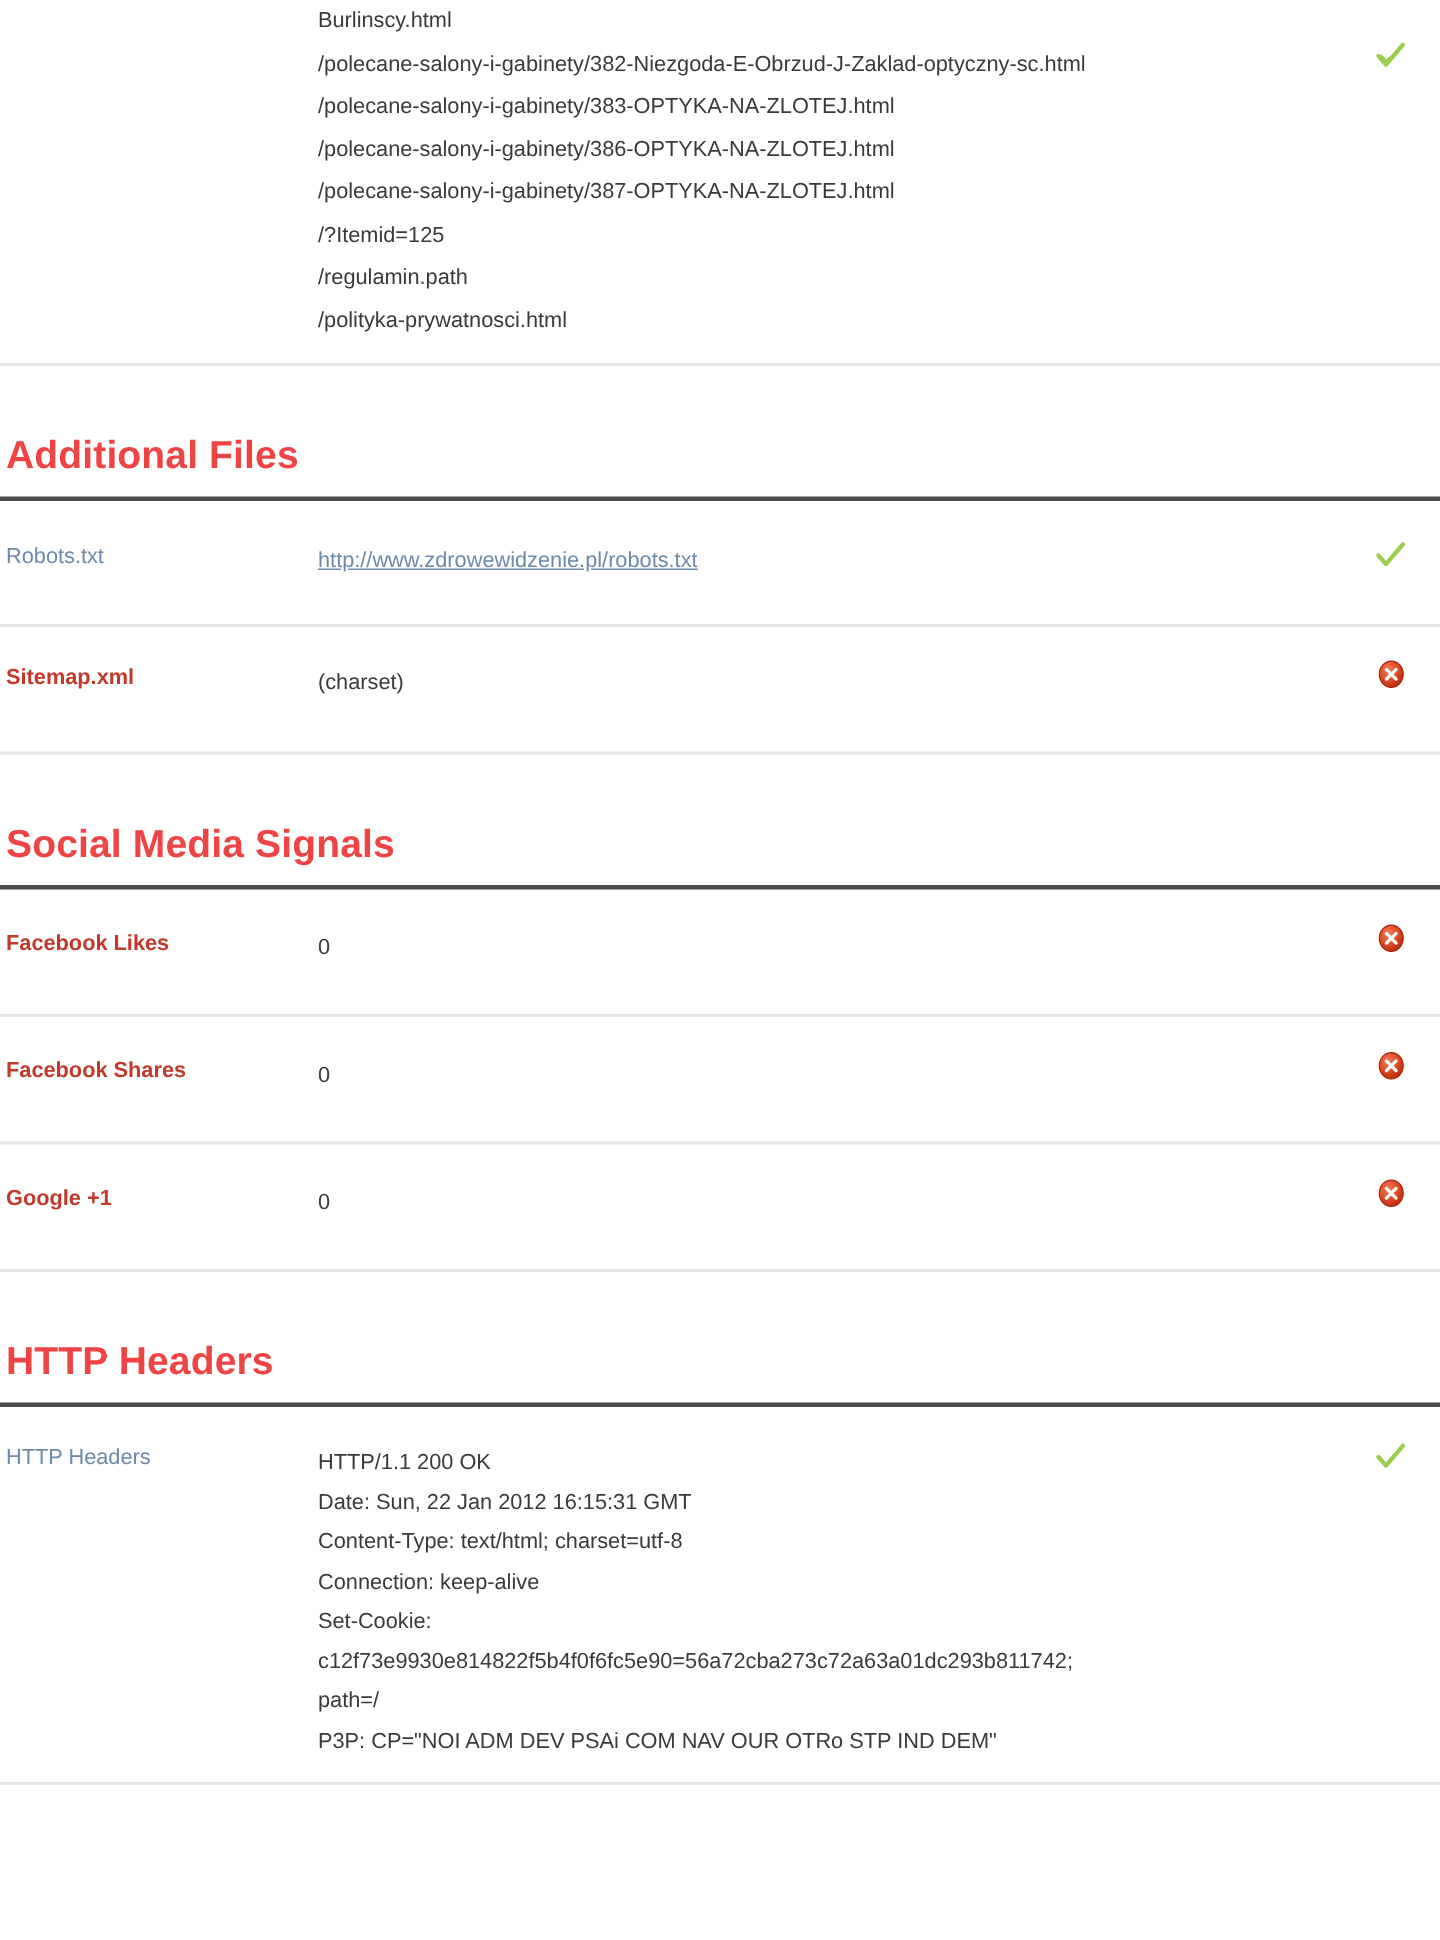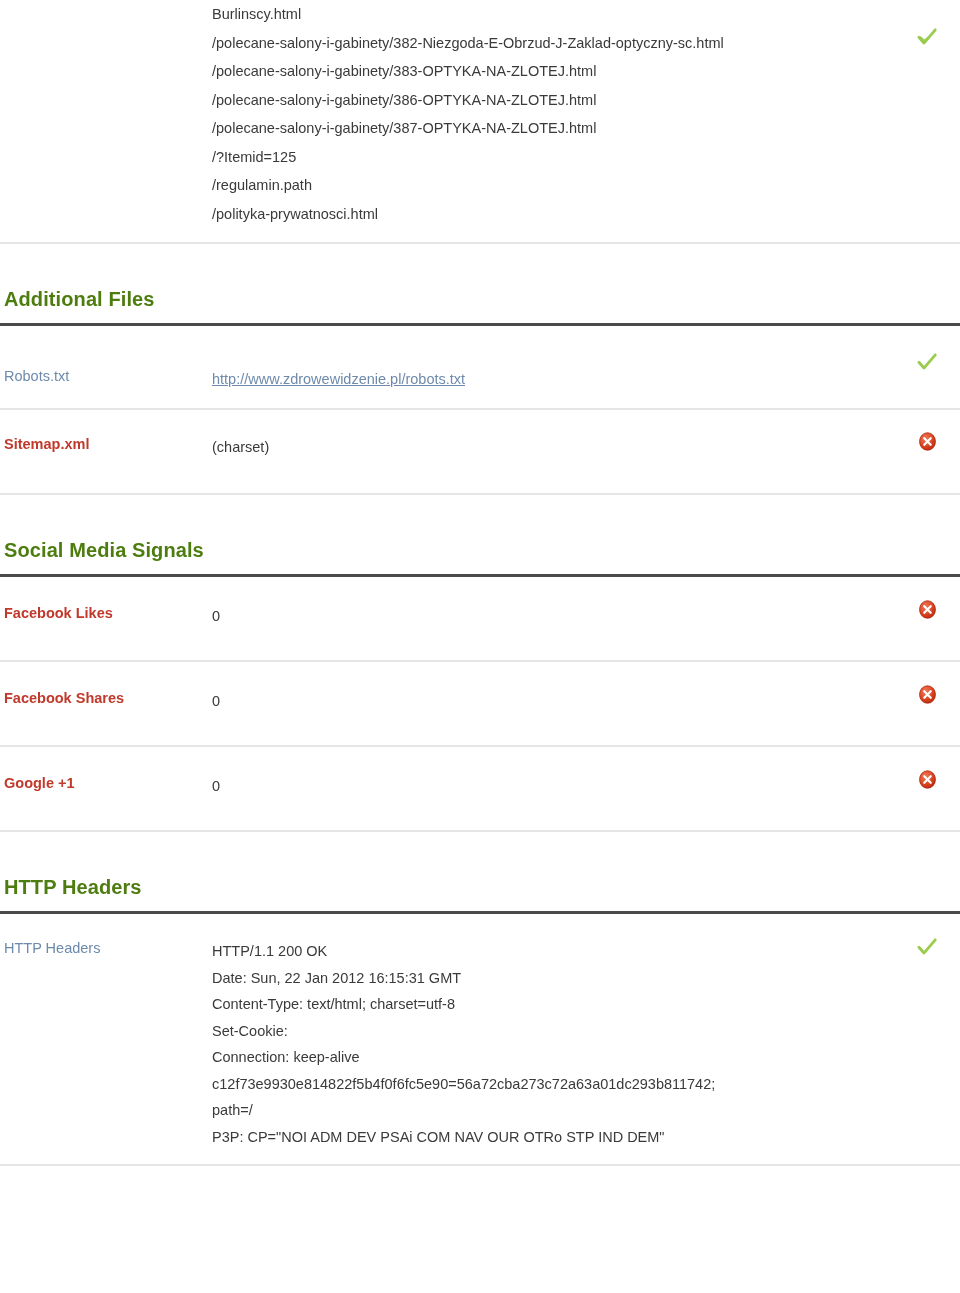--- a/index.html
+++ b/index.html
@@ -69,23 +69,23 @@
     line-height: 28.5px;
     color: #3a3a3a;
   }
   .url-list li { white-space: nowrap; }
 
   
   .section {
     padding-top: 44px;
   }
   .section-title {
-    font-size: 20px;
+    font-size: 26px;
     font-weight: bold;
-    color: #4d7c0f;
+    color: #ef4444;
     letter-spacing: 0.1px;
     margin: 0 0 12px 4px;
   }
   .section-rule {
     height: 0;
     border-bottom: 3px solid #4a4a4a;
     width: 960px;
     margin-bottom: 0;
   }
 
@@ -94,21 +94,21 @@
     color: #6d8aab;
     text-decoration: underline;
     font-size: 14.5px;
   }
 
   
   .icon-ok { display: block; width: 22px; height: 22px; }
   .icon-bad { display: block; width: 19px; height: 19px; }
 
   
-  .h-robots  { min-height: 84px; padding-top: 40px; }
+  .h-robots  { min-height: 84px; padding-top: 27px; }
   .h-sitemap { min-height: 85px; padding-top: 24px; }
   .h-social  { min-height: 85px; padding-top: 26px; }
   .h-headers { min-height: 252px; padding-top: 24px; }
 
   .hdr-lines { margin: 0; padding: 0; list-style: none; }
   .hdr-lines li { line-height: 26.5px; white-space: nowrap; }
 </style>
 </head>
 <body>
 
@@ -214,22 +214,22 @@
     <div class="section-rule"></div>
   </div>
 
   <div class="row h-headers">
     <div class="row-label lbl-muted">HTTP Headers</div>
     <div class="row-value">
       <ul class="hdr-lines">
         <li>HTTP/1.1 200 OK</li>
         <li>Date: Sun, 22 Jan 2012 16:15:31 GMT</li>
         <li>Content-Type: text/html; charset=utf-8</li>
+        <li>Connection: keep-alive</li>
         <li>Set-Cookie:</li>
-        <li>Connection: keep-alive</li>
         <li>c12f73e9930e814822f5b4f0f6fc5e90=56a72cba273c72a63a01dc293b811742;</li>
         <li>path=/</li>
         <li>P3P: CP="NOI ADM DEV PSAi COM NAV OUR OTRo STP IND DEM"</li>
       </ul>
     </div>
     <div class="row-status" style="top:22px;">
       <svg class="icon-ok" viewBox="0 0 24 24">
         <path d="M3.2 12.3 L8.7 18.6 L21 4.2" fill="none" stroke="#9ACD4E" stroke-width="3.1" stroke-linecap="round" stroke-linejoin="round"></path>
       </svg>
     </div>

